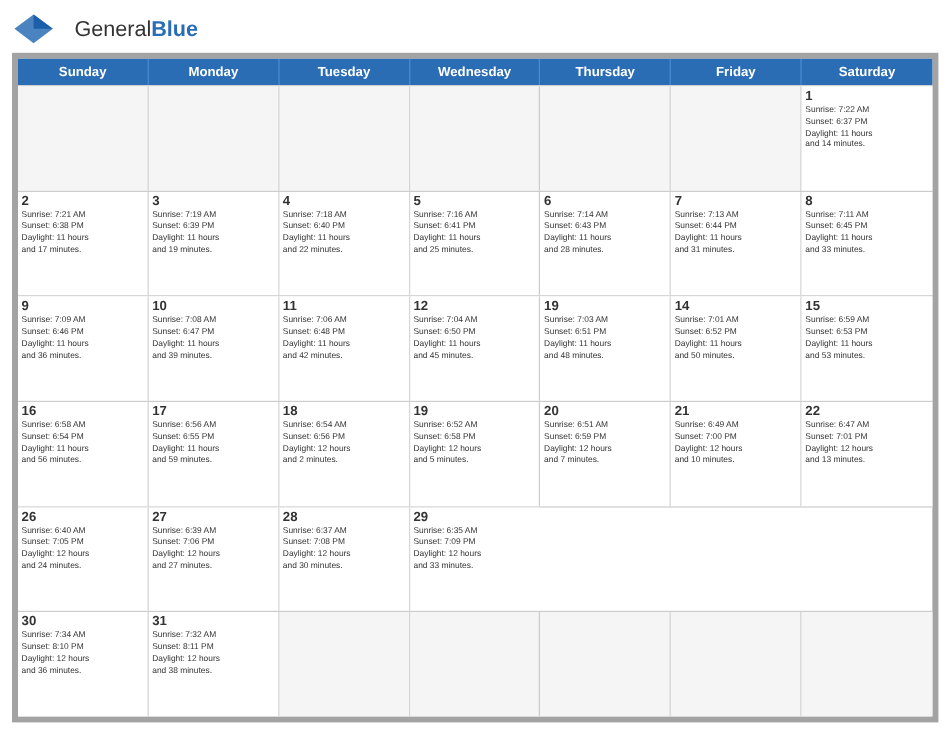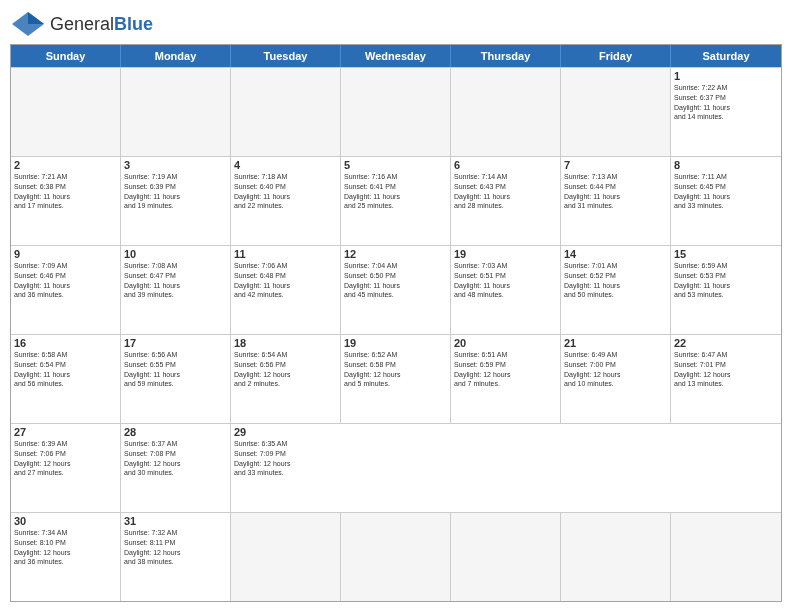--- a/index.html
+++ b/index.html
@@ -19,21 +19,21 @@
     }
     .header {
       display: flex;
       justify-content: space-between;
       align-items: flex-start;
       margin-bottom: 6px;
     }
     .logo {
       display: flex;
       align-items: center;
-      gap: 4px;
+      gap: 16px;
     }
     .logo-icon {
       width: 36px;
       height: 28px;
     }
     .title-block {
       text-align: right;
     }
     .month-title {
       font-size: 32px;
@@ -41,21 +41,21 @@
       color: #333;
     }
     .subtitle {
       font-size: 14px;
       color: #555;
     }
     .calendar {
       flex: 1;
       display: flex;
       flex-direction: column;
-      border: 1px solid #a3a3a3;
+      border: 5px solid #a3a3a3;
     }
     .day-headers {
       display: grid;
       grid-template-columns: repeat(7, 1fr);
       background: #2a6db5;
     }
     .day-header {
       color: #fff;
       font-size: 11px;
       font-weight: bold;
@@ -291,20 +291,27 @@
           <div class="day-cell">
             <div class="day-number">22</div>
             <div class="day-info" style="white-space: pre-line;">Sunrise: 6:47 AM
 Sunset: 7:01 PM
 Daylight: 12 hours
 and 13 minutes.</div>
           </div>
         </div>
         <div class="week-row">
           <div class="day-cell">
+            <div class="day-number">26</div>
+            <div class="day-info" style="white-space: pre-line;">Sunrise: 6:40 AM
+Sunset: 7:05 PM
+Daylight: 12 hours
+and 24 minutes.</div>
+          </div>
+          <div class="day-cell">
             <div class="day-number">27</div>
             <div class="day-info" style="white-space: pre-line;">Sunrise: 6:39 AM
 Sunset: 7:06 PM
 Daylight: 12 hours
 and 27 minutes.</div>
           </div>
           <div class="day-cell">
             <div class="day-number">28</div>
             <div class="day-info" style="white-space: pre-line;">Sunrise: 6:37 AM
 Sunset: 7:08 PM

